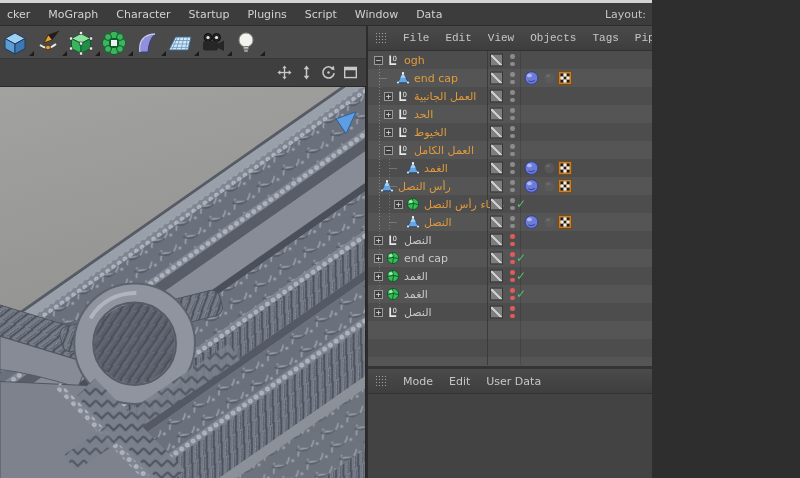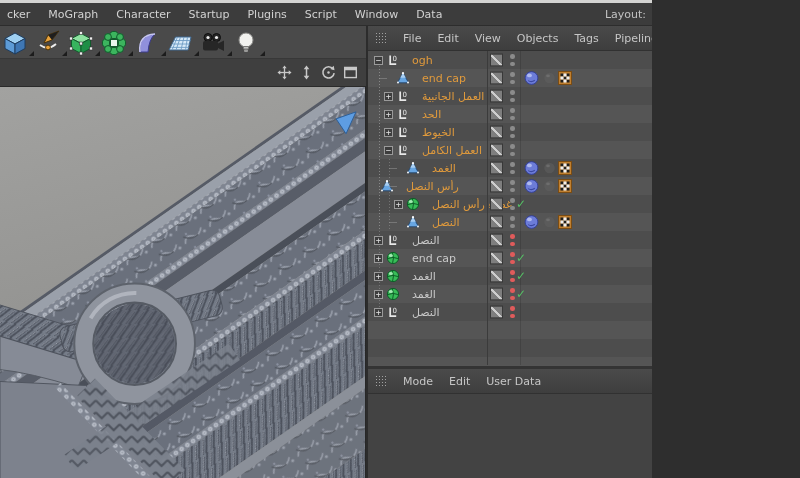--- a/index.html
+++ b/index.html
@@ -57,21 +57,21 @@
   .om-tree .vdiv2{position:absolute;left:152px;top:0;bottom:0;width:1px;background:rgba(0,0,0,.14);}
   .root-guide{position:absolute;width:1px;opacity:.5;
         background:repeating-linear-gradient(to bottom,#9a9a9a 0 1px,transparent 1px 3px);}
   .row{position:relative;height:18px;display:flex;align-items:center;font-size:11px;}
   .exp{width:9px;height:9px;flex:none;border:1px solid #9a9a9a;background:#3d3d3d;
        color:#e0e0e0;font-size:9px;line-height:6px;text-align:center;box-sizing:border-box;
        font-family:"DejaVu Sans Mono",monospace;}
   .exp-spacer{width:9px;flex:none;}
   .row .icon{width:14px;height:14px;margin-left:3px;flex:none;}
   .row .icon svg{width:14px;height:14px;display:block;}
-  .lbl{margin-left:12px;white-space:nowrap;max-width:84px;overflow:hidden;}
+  .lbl{margin-left:4px;white-space:nowrap;max-width:84px;overflow:hidden;}
   .row.sel .lbl{color:var(--sel,#e09a3c);}
   .row:not(.sel) .lbl{color:var(--txt,#c8c8c8);}
   .guide{position:absolute;top:0;bottom:0;width:1px;opacity:.5;
         background:repeating-linear-gradient(to bottom,#9a9a9a 0 1px,transparent 1px 3px);}
   .twig{position:absolute;top:9px;height:1px;width:8px;background:#9a9a9a;opacity:.5;}
   .colitem{position:absolute;top:50%;transform:translateY(-50%);}
   .sq{left:122px;width:13px;height:13px;box-sizing:border-box;border:1px solid #383838;
       background:linear-gradient(45deg,#7e7e7e 40%,#cdcdcd 40%,#cdcdcd 56%,#7e7e7e 56%);}
   .dots{left:142px;display:flex;flex-direction:column;gap:3px;}
   .dot{width:4.5px;height:4.5px;border-radius:50%;}
@@ -310,21 +310,21 @@
             <path d="M70 378 L235 266" stroke="url(#chev)" stroke-width="20" fill="none" opacity="0.85"></path>
             <polygon points="337,32 357,25 347,47" fill="#5e9de2" stroke="#2e5f98" stroke-width="1"></polygon>
           </svg>
         </div>
       </div>
     </div>
 
     <div class="right-col">
       <div class="panel-header">
         <span class="grip"></span>
-        <div id="om-menus" style="display:flex;align-items:center;">
+        <div id="om-menus" style="display:flex;align-items:center;font-family:Liberation Mono, monospace;">
             <span class="pmenu">File</span>
             <span class="pmenu">Edit</span>
             <span class="pmenu">View</span>
             <span class="pmenu">Objects</span>
             <span class="pmenu">Tags</span>
             <span class="pmenu">Pipeline</span>
           </div>
         <div class="htools" id="om-tools">
             <button class="">
               <span class="icon">

